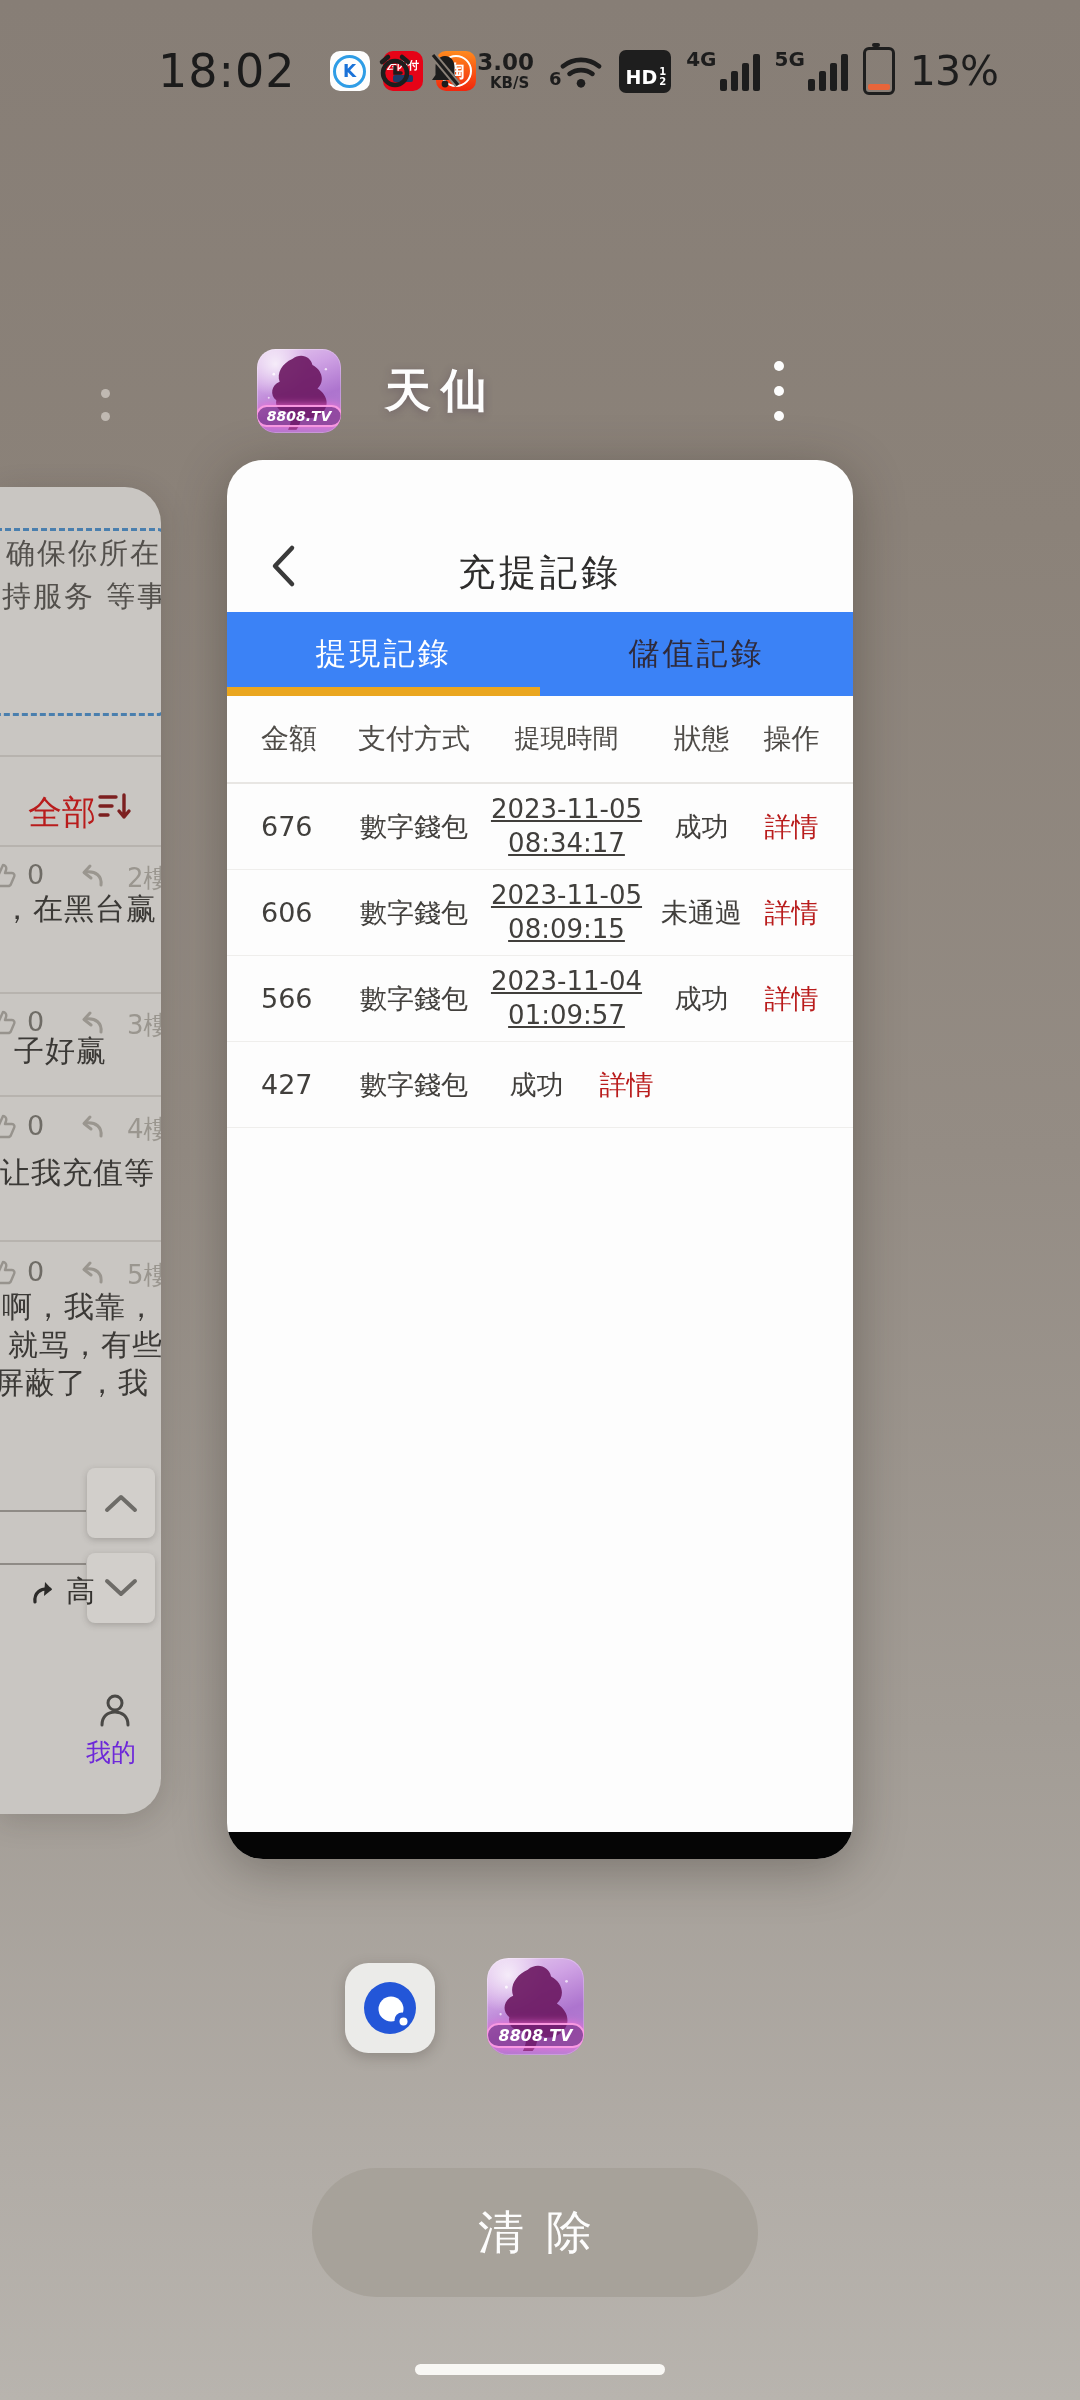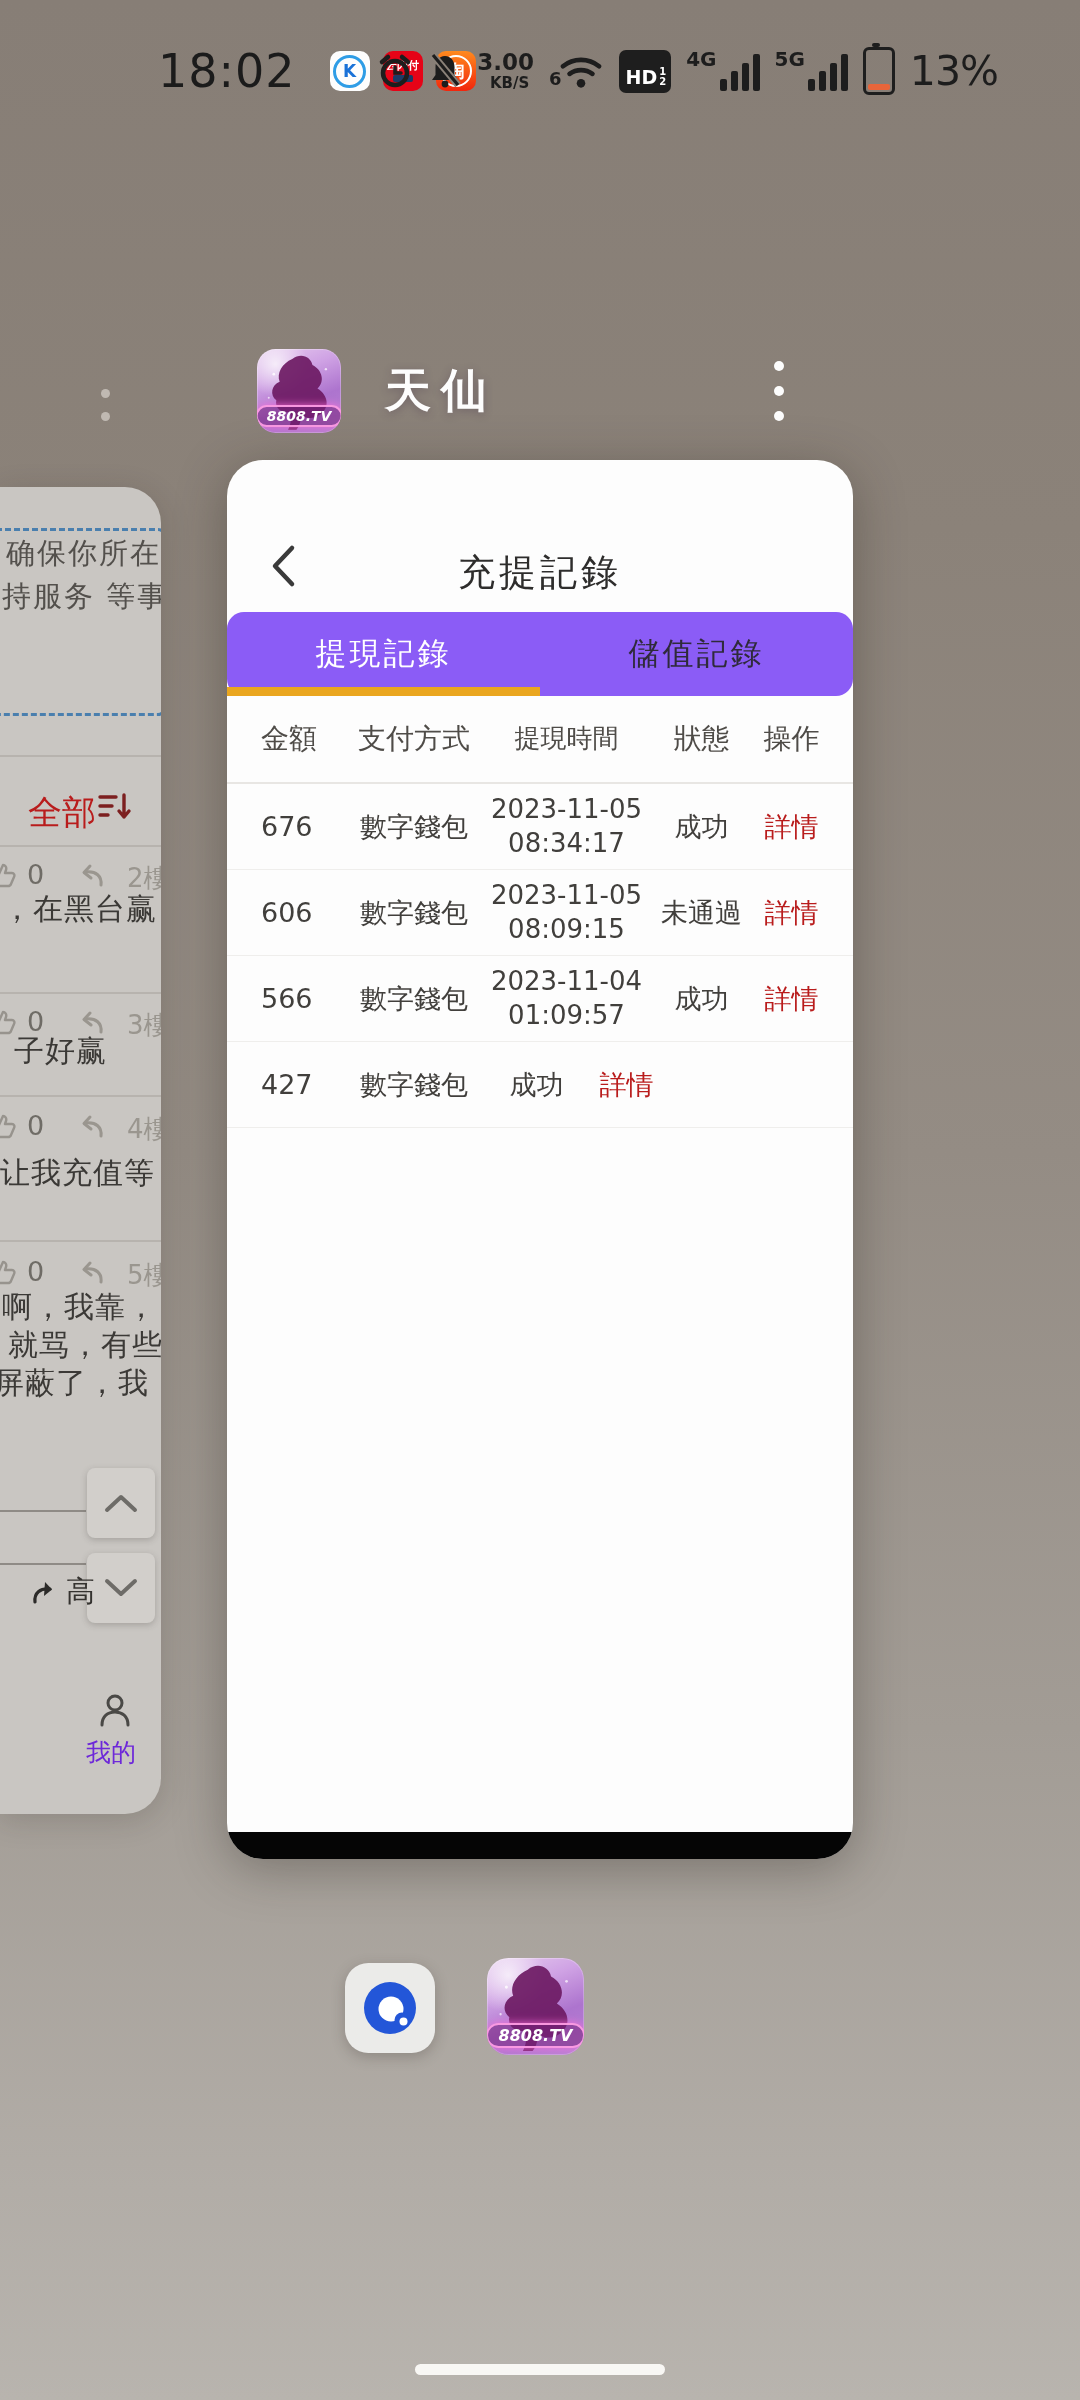--- a/index.html
+++ b/index.html
@@ -77,33 +77,33 @@
     text-shadow:0 2px 8px rgba(60,40,70,.35);}
   .fh-menu{position:absolute;right:54px;top:2px;width:40px;height:84px;display:flex;flex-direction:column;
     align-items:center;justify-content:center;gap:15px;}
   .fh-menu i{width:10px;height:10px;border-radius:50%;background:#fdfdfd;display:block;}
   
   .card{position:absolute;left:227px;top:460px;width:626px;height:1399px;border-radius:36px;overflow:hidden;
     background:#fdfdfd;box-shadow:0 10px 50px rgba(40,33,28,.35);}
   .chead{position:relative;height:152px;}
   .back{position:absolute;left:34px;top:84px;width:44px;height:44px;display:grid;place-items:center;}
   .ctitle{position:absolute;left:0;right:0;top:88px;text-align:center;font-size:37px;color:#2e2d2c;letter-spacing:4px;}
-  .tabs{position:relative;height:84px;background:#8b5cf6;display:flex;border-radius:17px;}
+  .tabs{position:relative;height:84px;background:#3b82f6;display:flex;}
   .tab{flex:1;display:grid;place-items:center;font-size:31px;letter-spacing:3px;}
   .tab.active{color:#ffffff;}
   .tab.inactive{color:#2f2a3a;}
   .tab-underline{position:absolute;left:0;bottom:0;width:50%;height:9px;background:#eaa61f;}
   .thead,.trow{display:flex;align-items:center;padding:0 22px;}
   .thead{height:86px;color:#4f4c48;font-size:28px;border-bottom:2px solid #e8e6e3;}
   .trow{height:85px;border-bottom:1px solid #efeeec;color:#413f3c;font-size:27px;}
   .tc{display:block;text-align:center;}
   .c-amt{width:95px;text-align:left;padding-left:12px;box-sizing:border-box;}
   .c-method{width:140px;}
   .c-time{width:165px;font-size:26px;line-height:1.3;}
-  .c-time span{display:block;}
+  .c-time span{display:block;text-decoration:underline;}
   .c-status{width:105px;}
   .c-action{width:75px;color:#b91c1c;}
   .card-black{position:absolute;left:0;right:0;bottom:0;height:27px;background:#050505;}
   
   .quark{position:absolute;left:345px;top:1963px;width:90px;height:90px;border-radius:26%;background:#ebebe9;
     display:grid;place-items:center;box-shadow:0 4px 14px rgba(50,45,40,.25);}
   .dock-tv{position:absolute;left:487px;top:1958px;width:97px;height:97px;}
   .dock-tv .tv-badge{bottom:7px;font-size:16px;padding:1px 11px;}
   .clear-btn{position:absolute;left:312px;top:2168px;width:446px;height:129px;border-radius:65px;
     background:rgba(167,161,153,.95);display:grid;place-items:center;border:none;}
@@ -374,15 +374,18 @@
   <div class="tv-icon dock-tv">
     <svg class="sil" viewBox="0 0 100 100">
       <circle cx="20" cy="30" r="1.6" fill="#ffffff" opacity=".8"></circle>
       <circle cx="14" cy="58" r="1.2" fill="#ffffff" opacity=".7"></circle>
       <circle cx="82" cy="24" r="1.4" fill="#ffffff" opacity=".7"></circle>
       <path d="M42 12 C52 4 64 9 66 19 C78 25 81 39 72 47 C85 55 87 70 75 78 C67 84 57 83 51 77 C53 85 51 91 47 96 L37 96 C41 88 41 81 39 75 C29 77 21 70 23 61 C15 55 17 43 27 39 C23 29 30 17 42 12 Z" fill="#6d1a63" opacity=".92"></path>
     </svg>
     <span class="tv-badge">8808.TV</span>
   </div>
 
+  <button class="clear-btn">
+    <span>清除</span>
+  </button>
 
   <div class="home-bar"></div>
 </div>
 
 </body></html>

